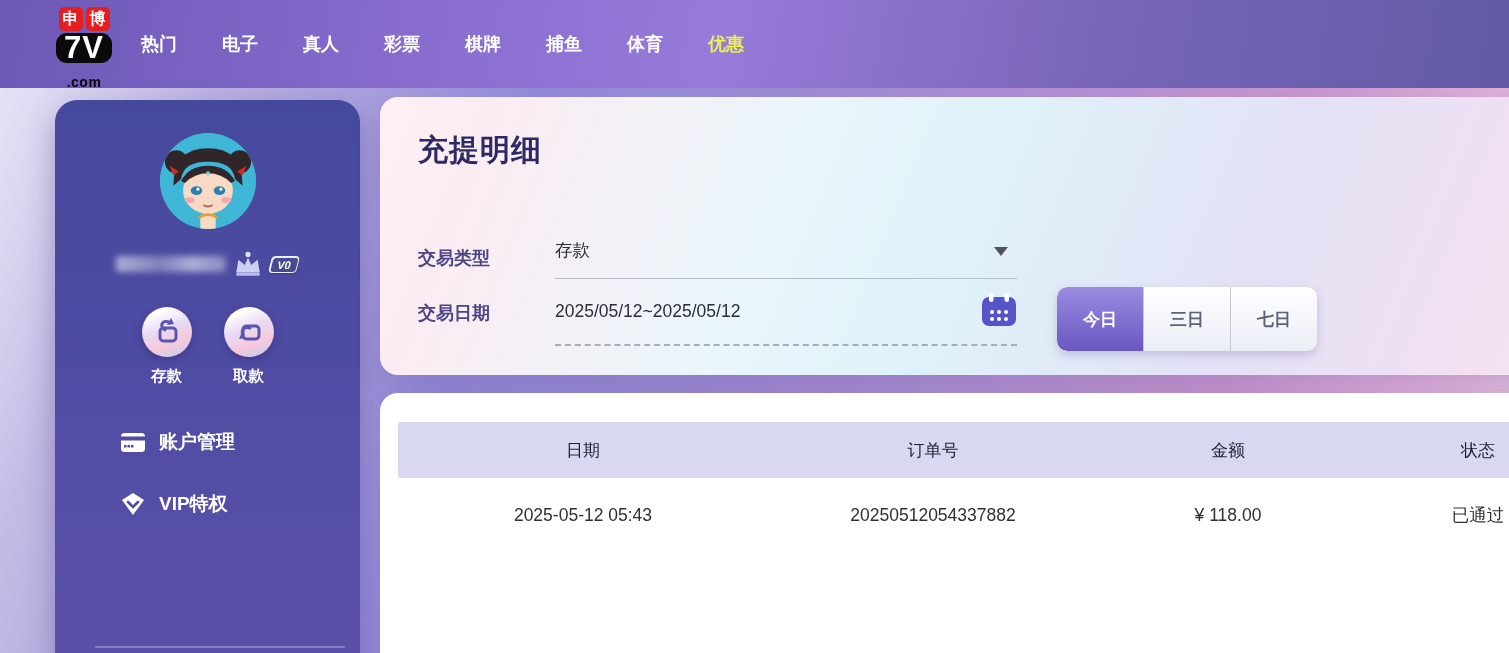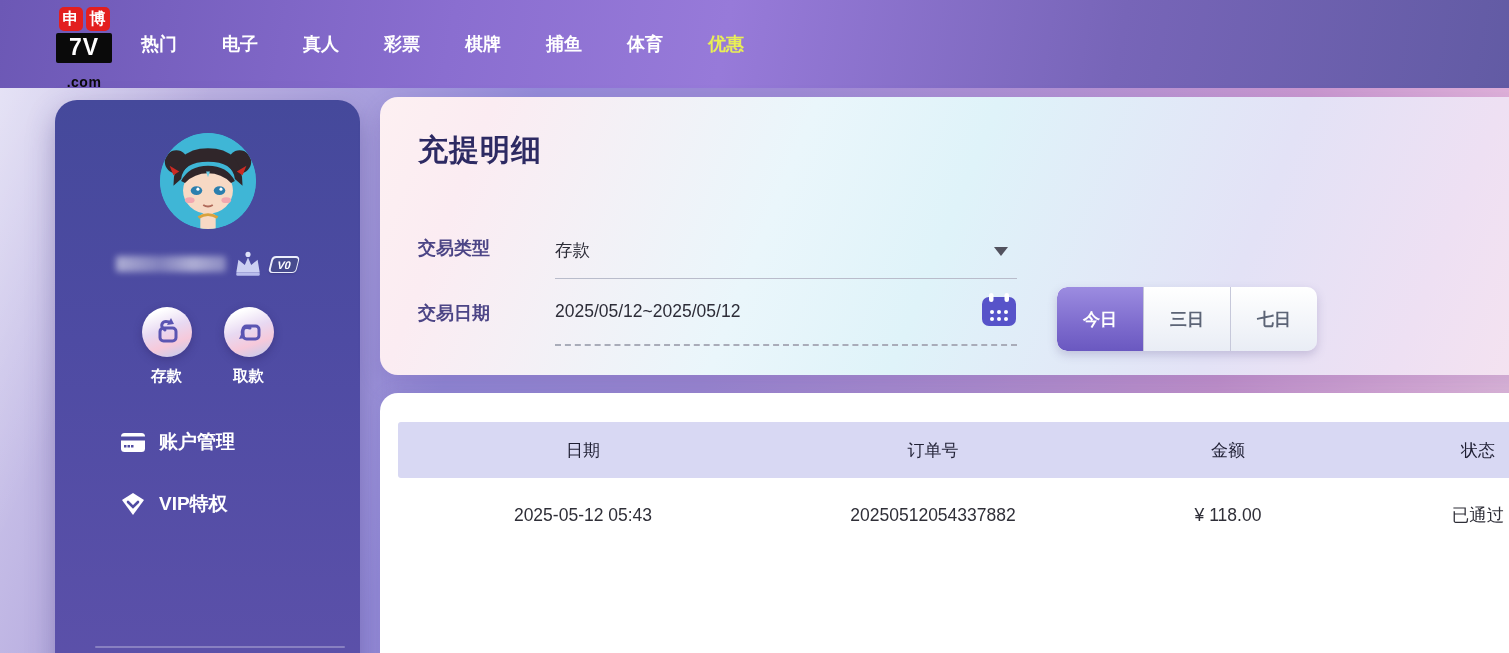--- a/index.html
+++ b/index.html
@@ -20,22 +20,22 @@
     position:absolute; left:0; top:0; width:1509px; height:88px;
     background:linear-gradient(100deg,#6c58b5 0%,#8a6ed0 30%,#977ad9 48%,#7765b8 74%,#625ba4 100%);
   }
   .logo { position:absolute; left:55px; top:7px; width:58px; text-align:center; cursor:pointer; }
   .logo-row { display:flex; justify-content:center; gap:3px; }
   .logo-badge {
     width:24px; height:24px; background:#e31f1f; border-radius:5px;
     color:#fff; font-size:16px; font-weight:bold; line-height:24px; text-align:center;
   }
   .logo-mid {
-    margin:2px auto 0; width:56px; height:30px; background:#0a0a0a; border-radius:2px;
-    color:#fff; font-size:23px; font-weight:800; line-height:29px; letter-spacing:1px; text-align:center;
+    margin:2px auto 0; width:56px; height:30px; background:#0a0a0a; border-radius:11px;
+    color:#fff; font-size:31px; font-weight:800; line-height:29px; letter-spacing:1px; text-align:center;
   }
   .logo-suffix { font-size:14px; font-weight:800; color:#0a0a0a; line-height:15px; letter-spacing:.5px;margin-top:12px; }
 
   .nav-items { position:absolute; left:141px; top:0; height:88px; display:flex; align-items:center; gap:45px; }
   .nav-item { color:#fff; font-size:18px; font-weight:bold; cursor:pointer; white-space:nowrap; }
   .nav-item.active { color:#e9ef55; }
 
   .nav-user { position:absolute; right:0; top:0; height:88px; }
   .blur-chip {
     width:88px; height:15px; border-radius:3px;
@@ -259,21 +259,21 @@
     </div>
 
     <div class="side-divider"></div>
   </aside>
 
   <section class="filter-panel">
     <div class="title-row">
       <span class="page-title">充提明细</span>
     </div>
 
-    <span class="form-label" style="top:139px;">交易类型</span>
+    <span class="form-label" style="top:149px;">交易类型</span>
     <span class="form-value" style="top:141px;">存款</span>
     <span class="caret-down"></span>
     <div class="underline-solid"></div>
 
     <span class="form-label" style="top:204px;">交易日期</span>
     <span class="form-value" style="top:204px;">2025/05/12~2025/05/12</span>
     <span class="calendar-btn">
       <svg width="34" height="33" viewBox="0 0 34 33">
         <rect x="0" y="4" width="34" height="29" rx="7" fill="#5753c9"></rect>
         <rect x="7" y="0" width="4.5" height="9" rx="2.2" fill="#ffffff"></rect>

